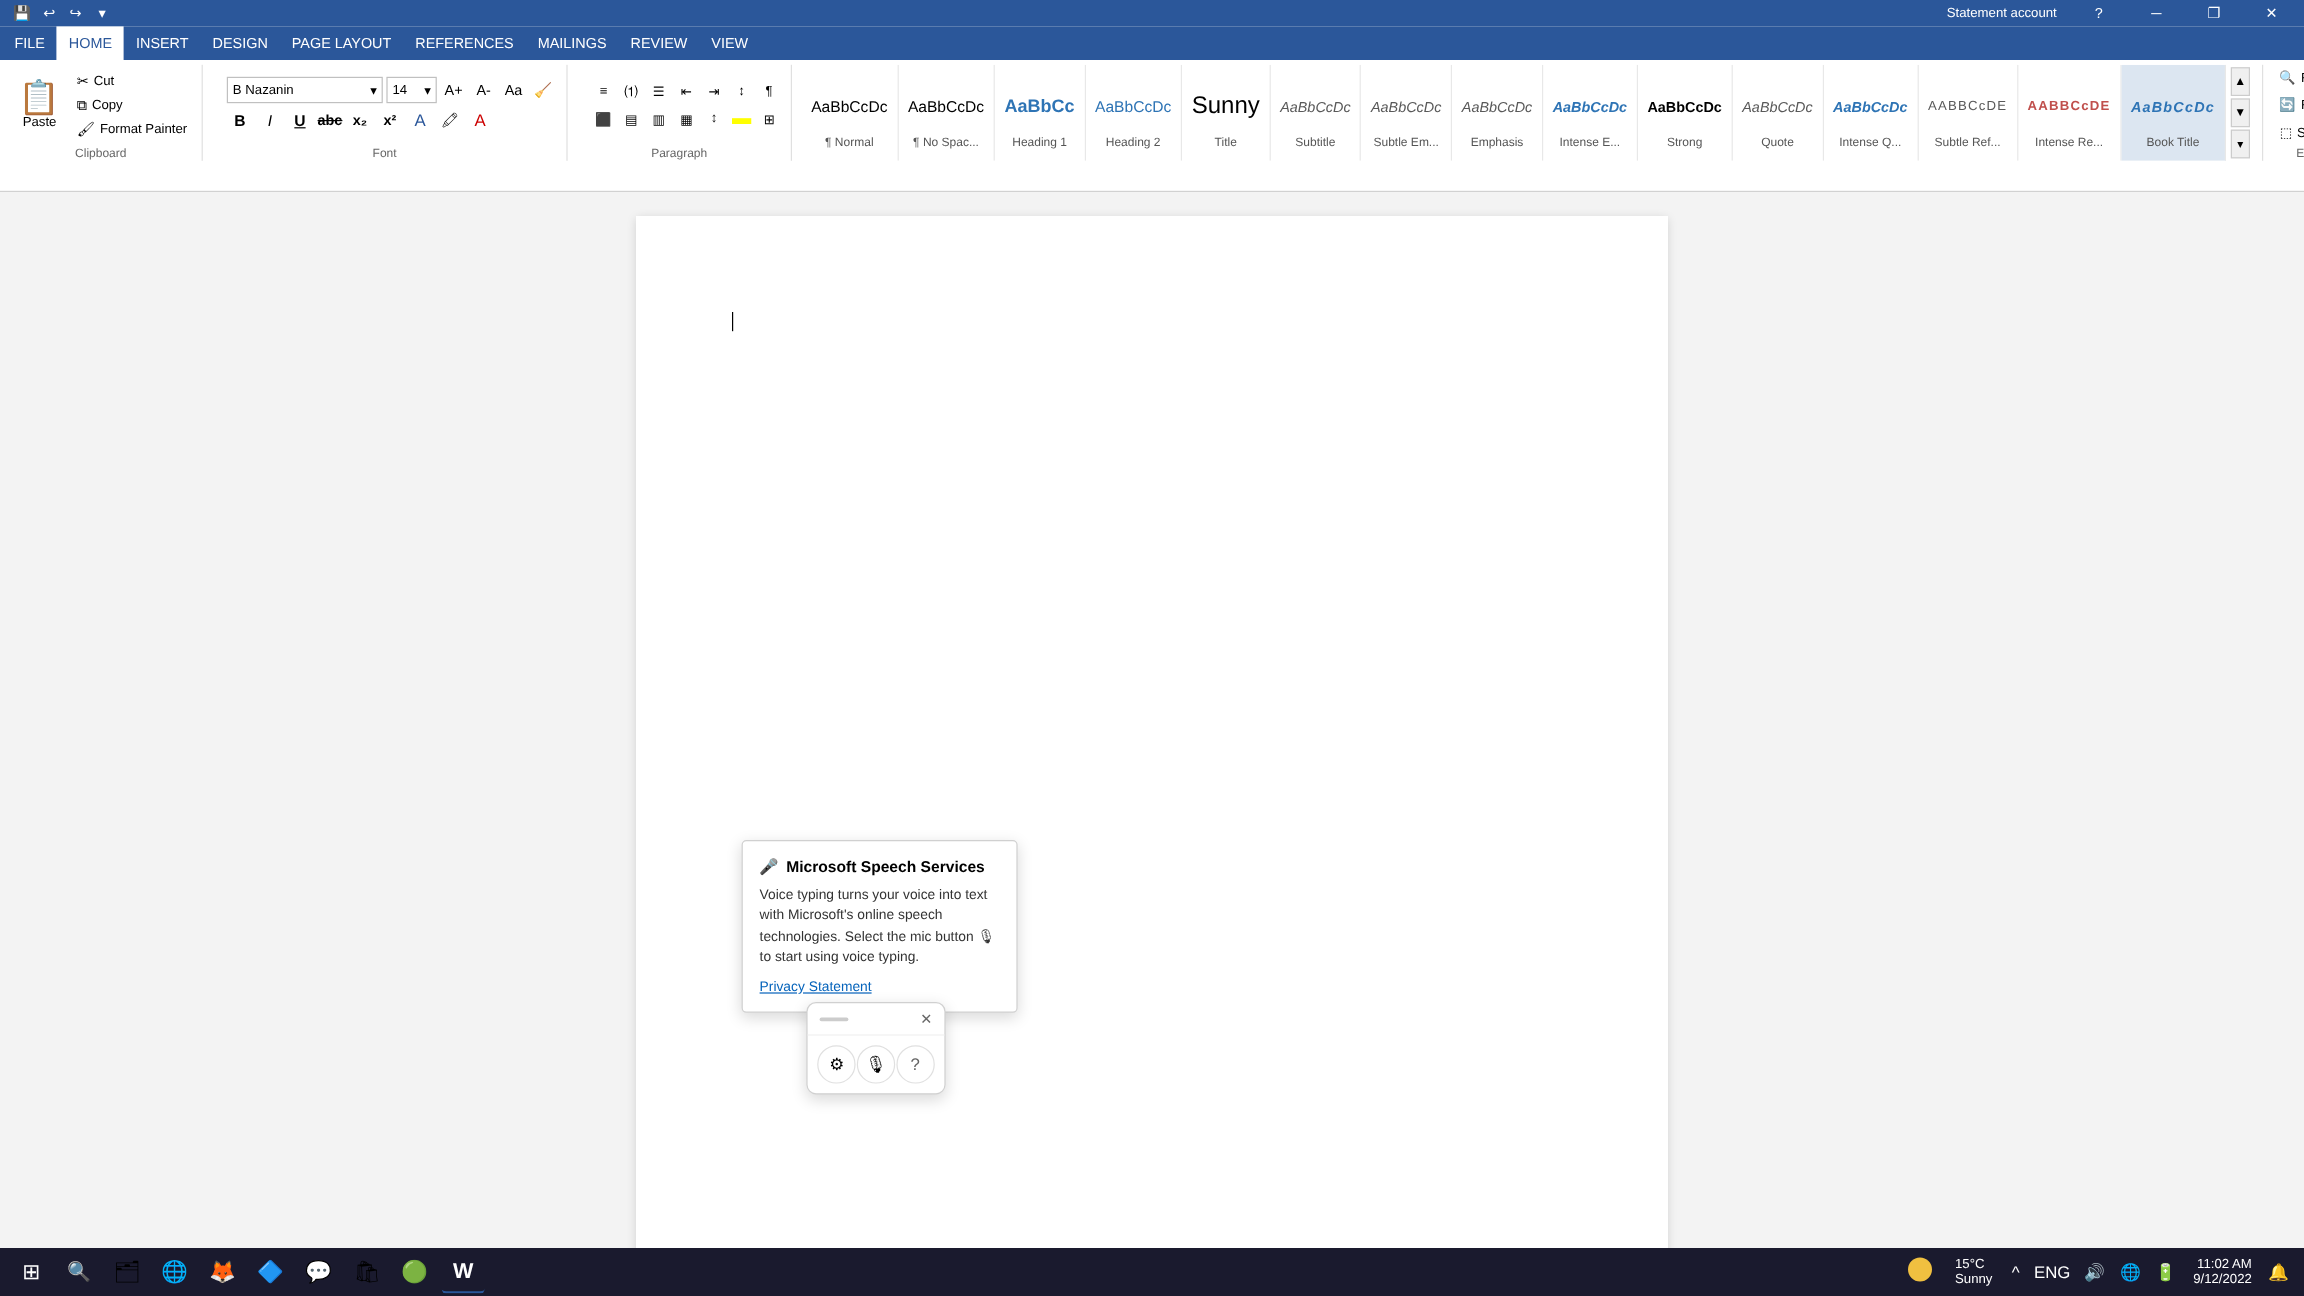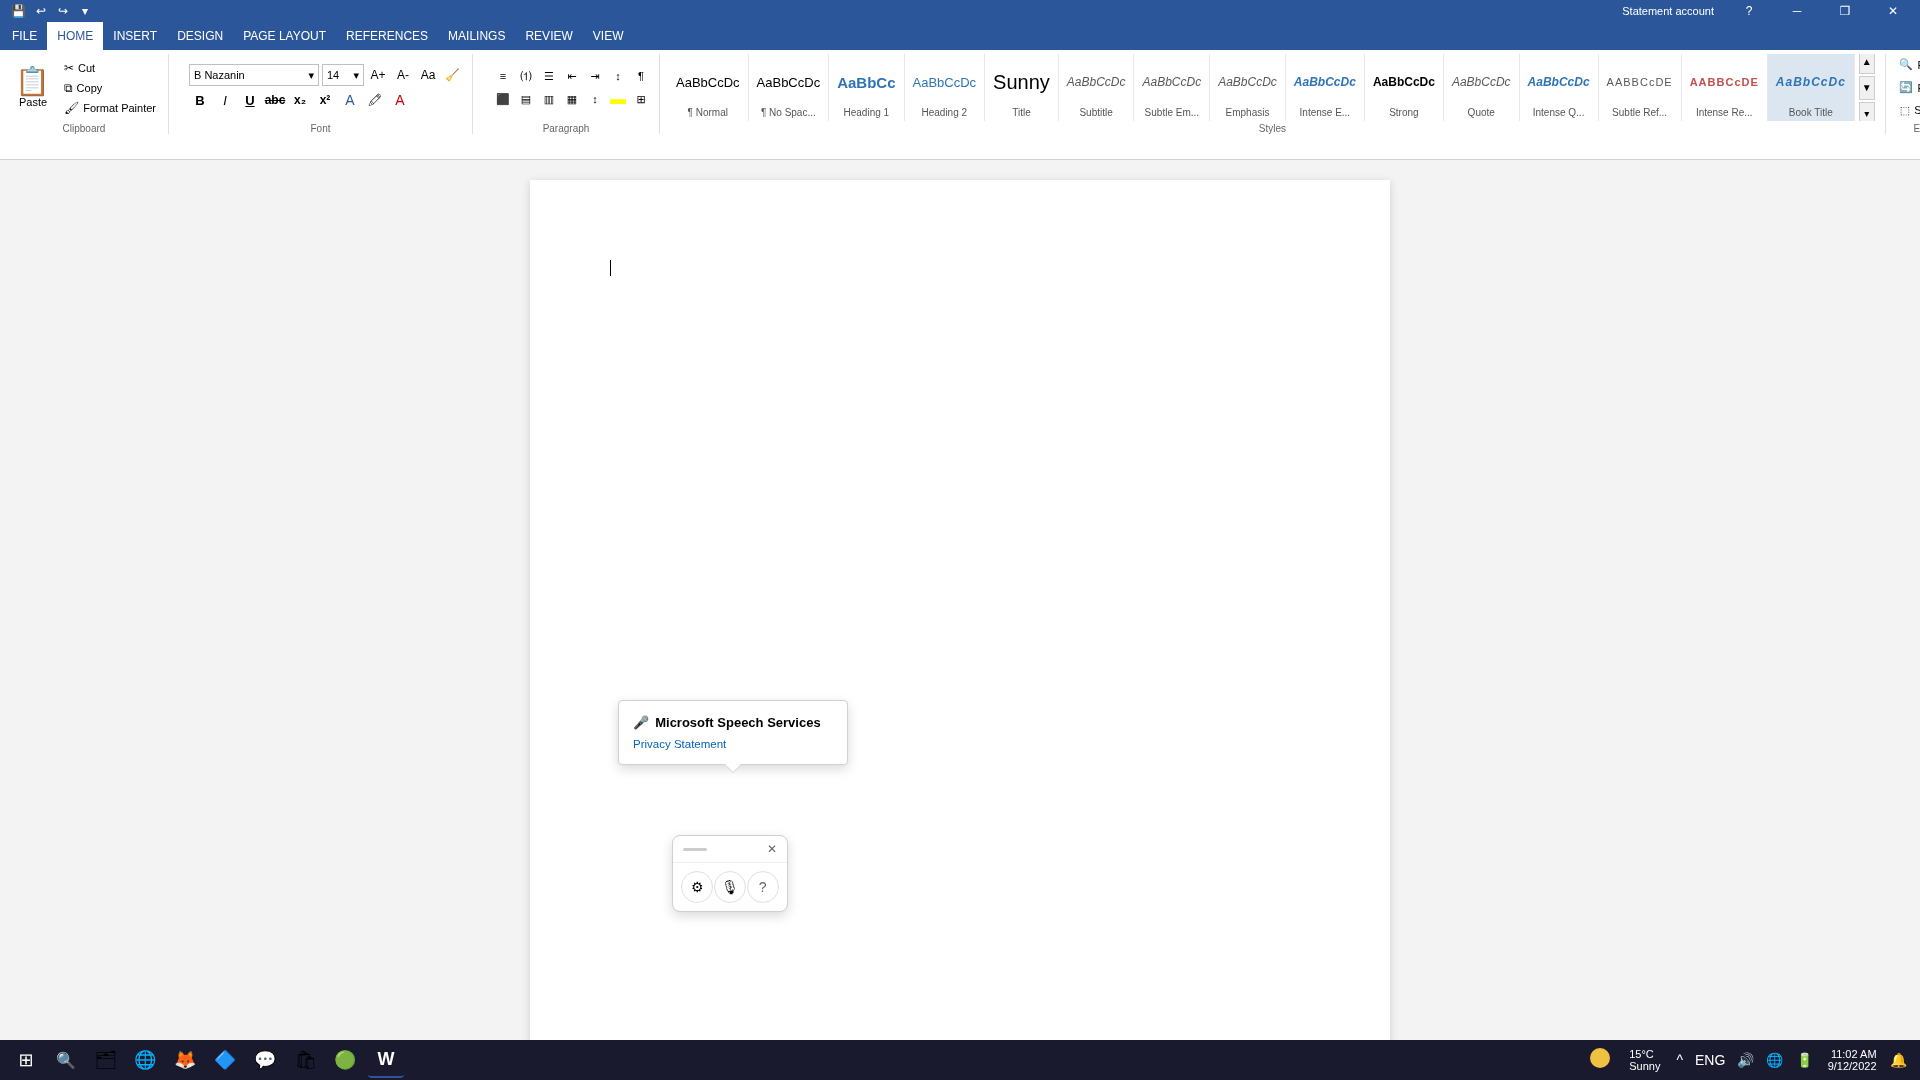--- a/index.html
+++ b/index.html
@@ -284,20 +284,21 @@
     .speech-popup-text {
       color: #333;
       line-height: 1.5;
       font-size: 11.5px;
       margin-bottom: 10px;
     }
     .speech-popup-link {
       color: #0563bb;
       cursor: pointer;
       font-size: 11.5px;
+      text-decoration: underline;
     }
     .speech-popup-triangle {
       position: absolute;
       bottom: -8px;
       left: 50%;
       transform: translateX(-50%);
       width: 0; height: 0;
       border-left: 8px solid transparent;
       border-right: 8px solid transparent;
       border-top: 8px solid white;
@@ -660,21 +661,20 @@
             <div class="style-label">Book Title</div>
           </div>
 
         </div>
         <div class="styles-scroll">
           <div class="styles-scroll-btn">▲</div>
           <div class="styles-scroll-btn">▼</div>
           <div class="styles-scroll-btn">▾</div>
         </div>
       </div>
-      <div class="group-label-text">Styles</div>
     </div>
 
     <div class="ribbon-group">
       <div class="ribbon-group-content" style="flex-direction:column;align-items:flex-start;">
         <div class="editing-btn">
           <span>🔍</span>
           <span>Find</span>
         </div>
         <div class="editing-btn">
           <span>🔄</span>
@@ -694,20 +694,23 @@
 <div class="doc-container" style="position:relative;">
   <div class="doc-page">
     <span class="doc-cursor"></span>
   </div>
 
   <div class="speech-popup">
     <div class="speech-popup-title">
       <span>🎤</span>
       <span>Microsoft Speech Services</span>
     </div>
+    <div class="speech-popup-text">
+      Voice typing turns your voice into text with Microsoft's online speech technologies. Select the mic button 🎙 to start using voice typing.
+    </div>
     <div class="speech-popup-link">Privacy Statement</div>
     <div class="speech-popup-triangle-border"></div>
     <div class="speech-popup-triangle"></div>
   </div>
 
   <div class="voice-toolbar">
     <div class="voice-toolbar-header">
       <div class="voice-toolbar-handle"></div>
       <div class="voice-toolbar-close">✕</div>
     </div>

